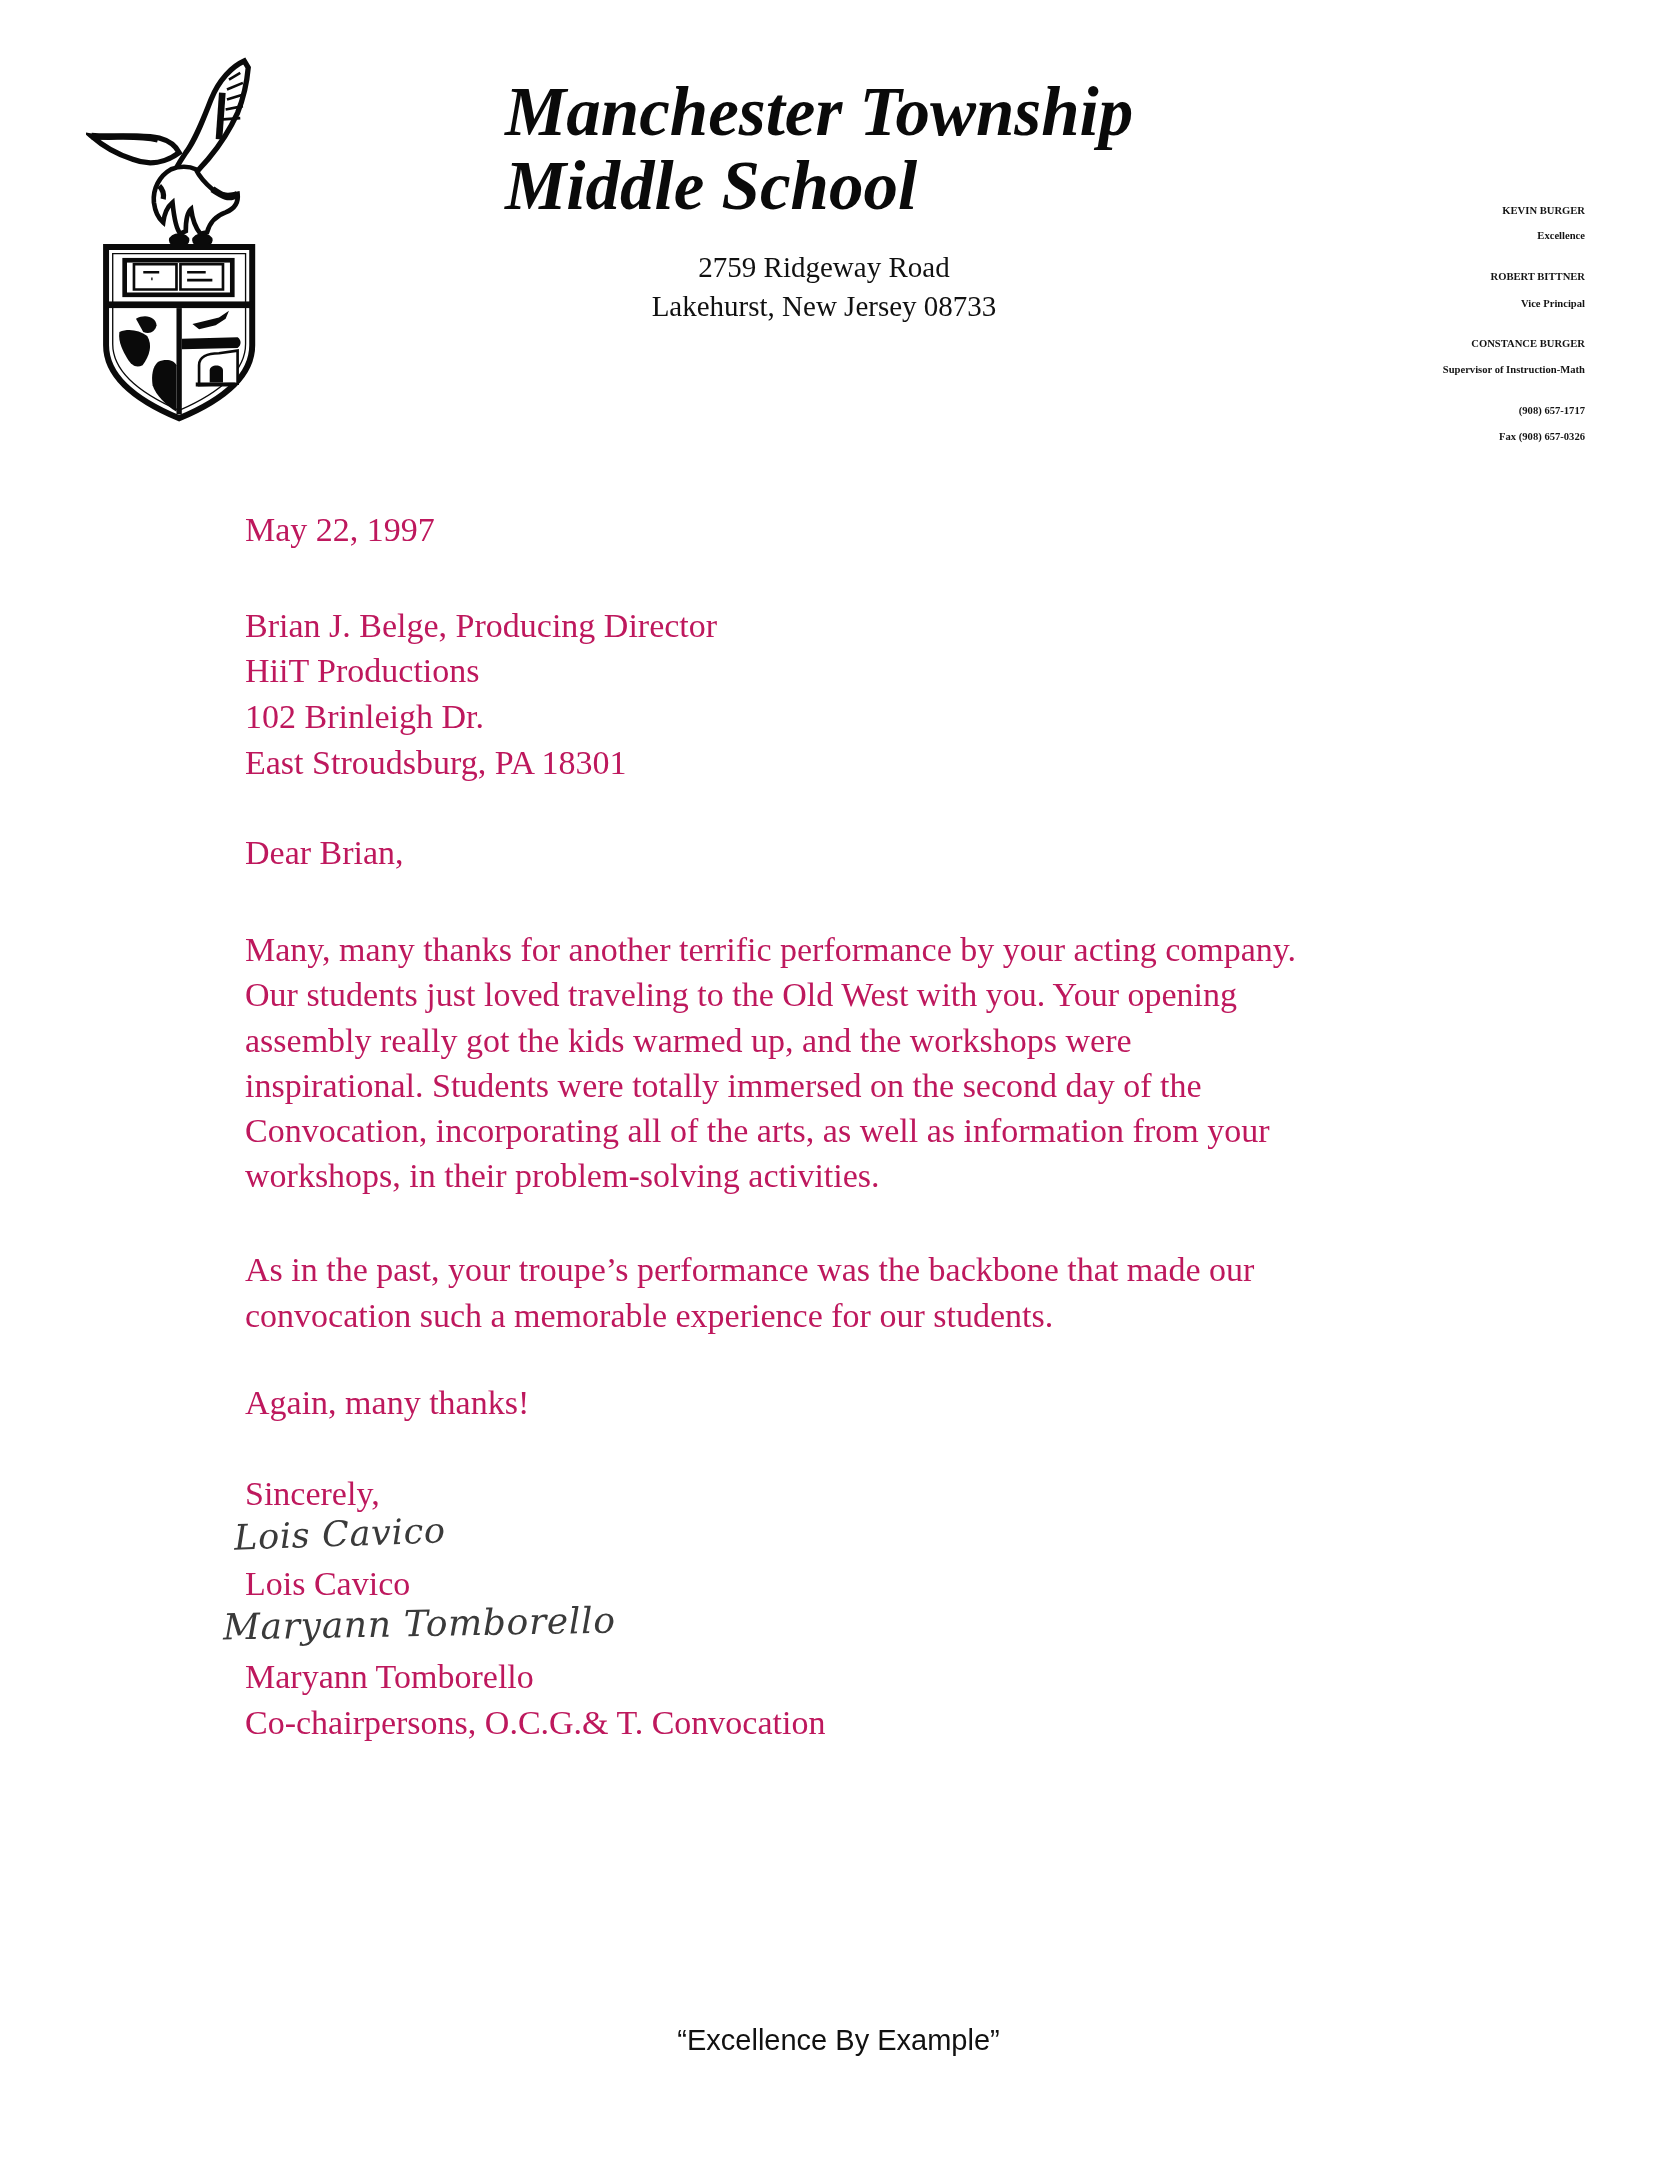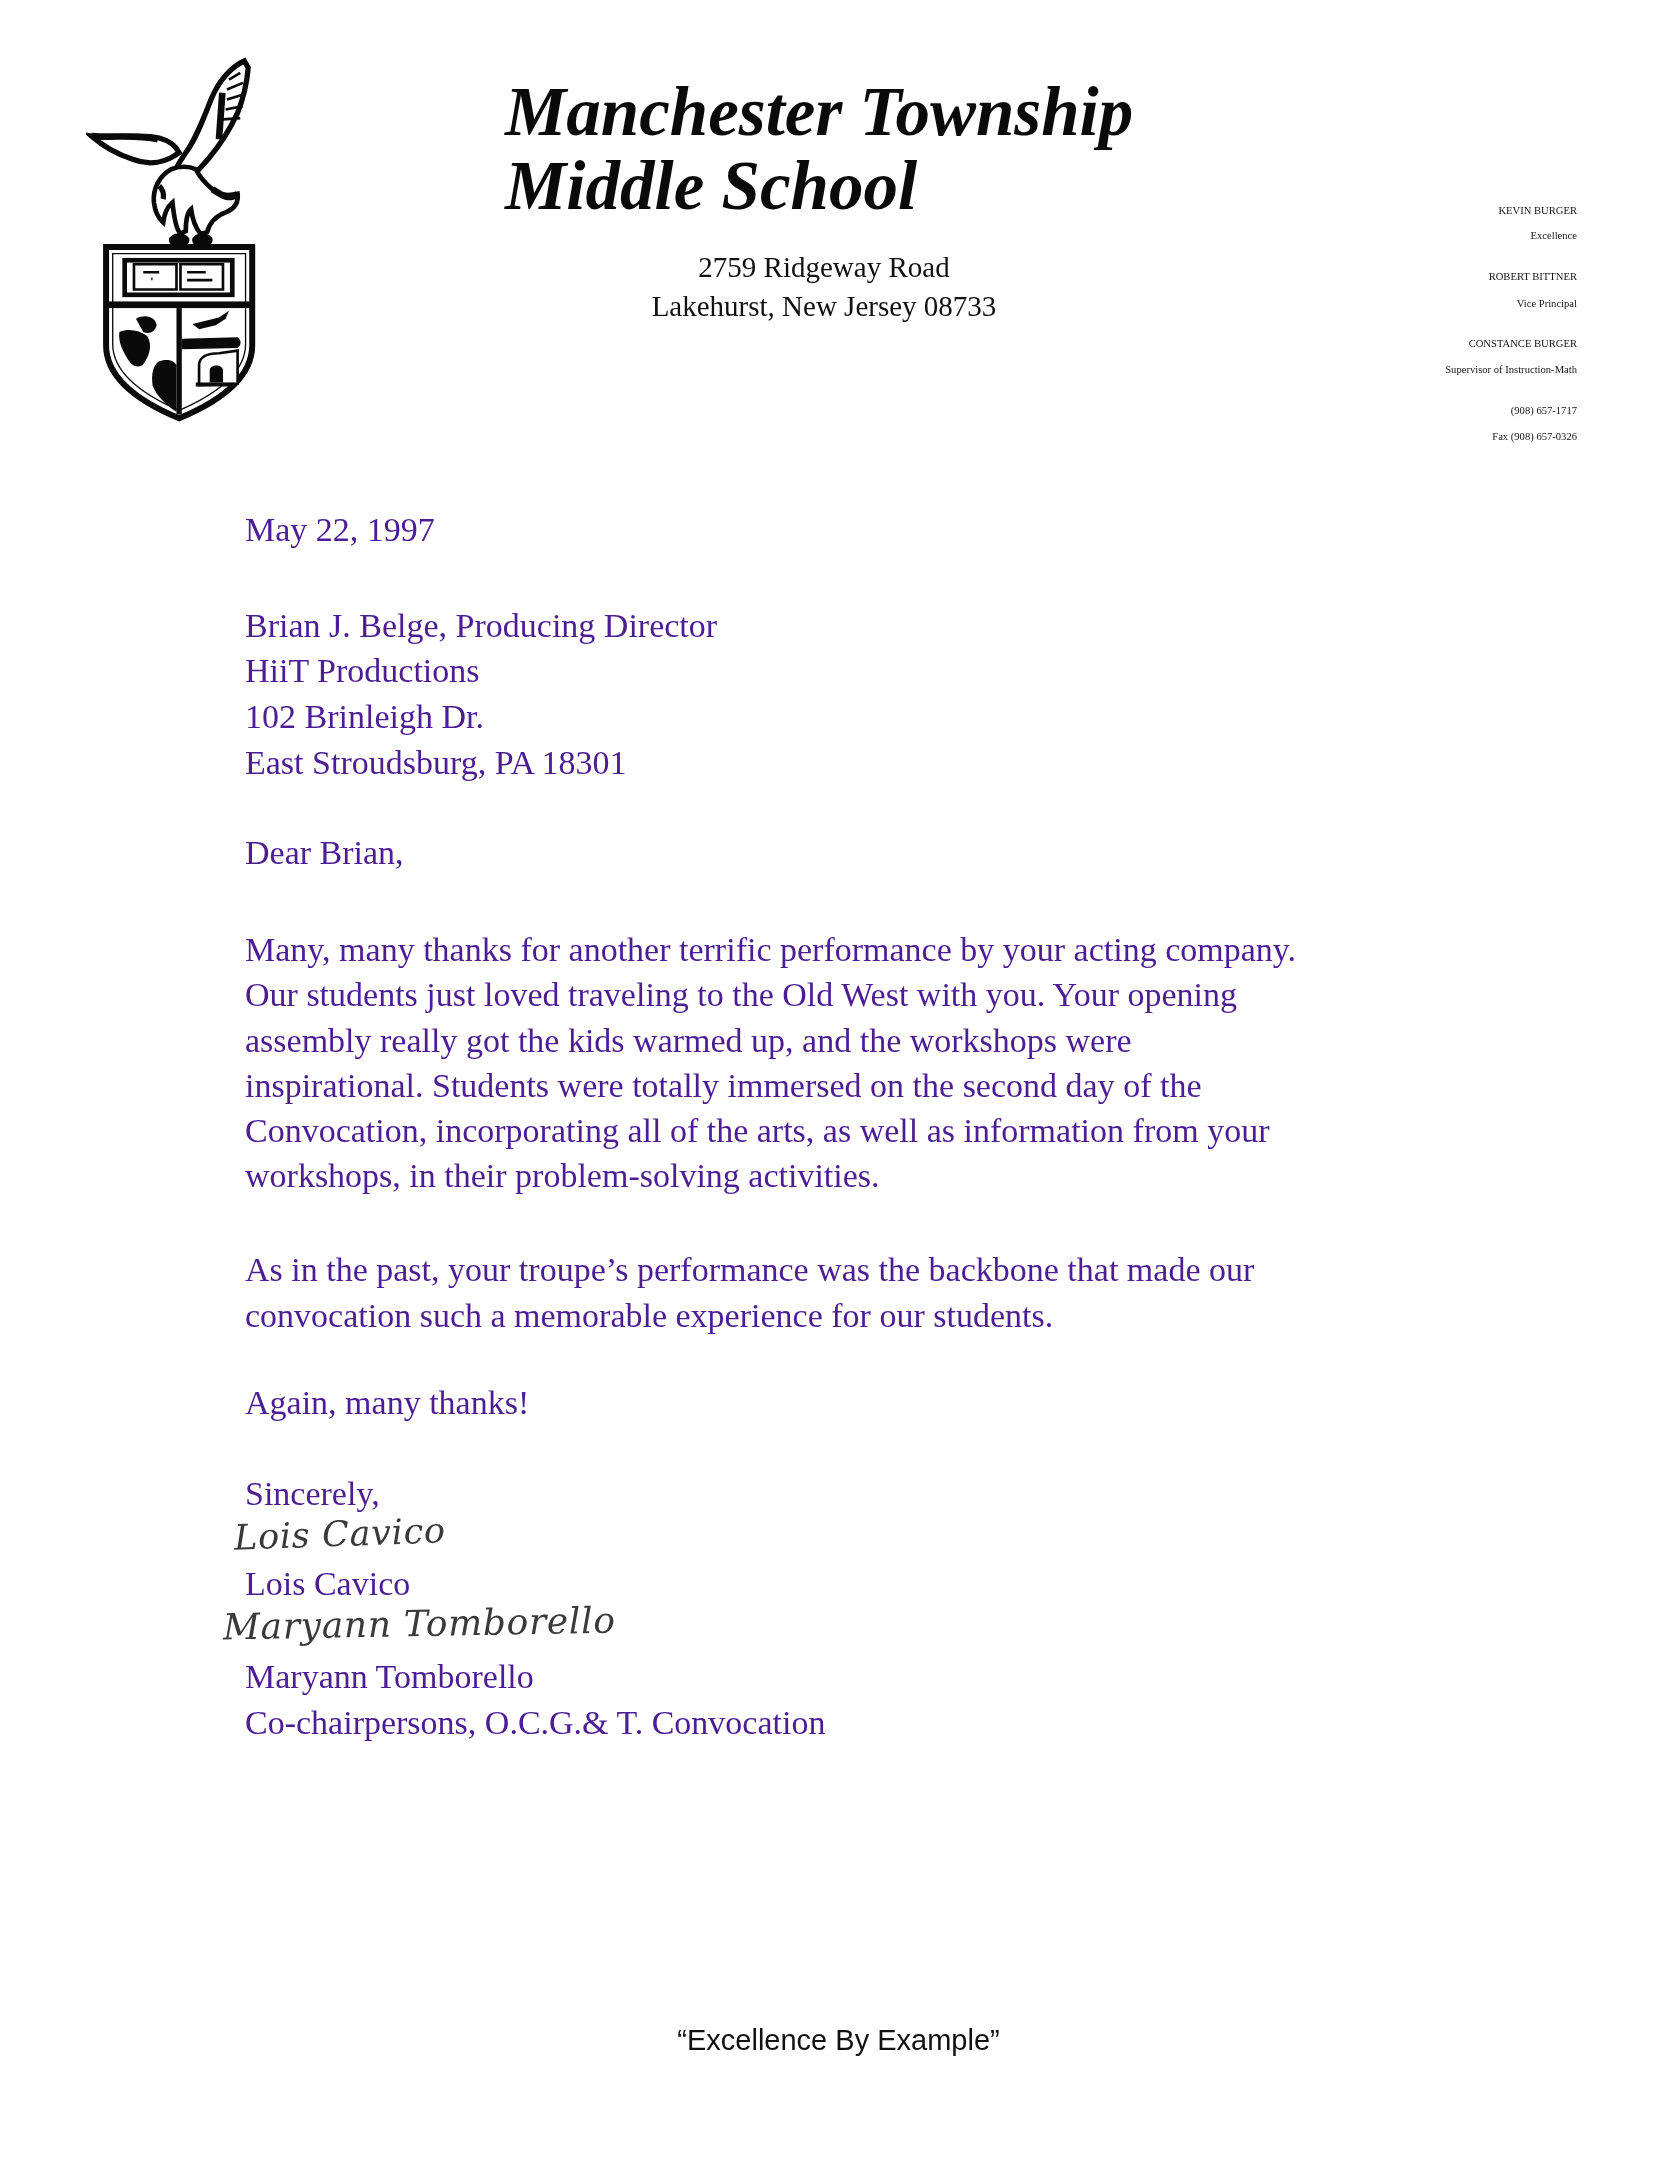--- a/index.html
+++ b/index.html
@@ -12,28 +12,28 @@
       display: block; font-family: "Liberation Serif", "DejaVu Serif", serif;
       font-weight: bold; font-style: italic; color: #0a0a0a; line-height: 1;
     }
     .addr {
       position: absolute; left: 505px; width: 638px; text-align: center;
       font-family: "Liberation Serif", "DejaVu Serif", serif; font-size: 29px; color: #111;
     }
 
     
     .staff {
-      position: absolute; right: 100px; text-align: center;
-      font-family: "Liberation Serif", "DejaVu Serif", serif; font-weight: normal; color: #141414;
+      position: absolute; right: 92px; text-align: center;
+      font-family: "Liberation Serif", "DejaVu Serif", serif; font-weight: bold; color: #141414;
     }
 
     
     .body-text {
       position: absolute; left: 245px;
-      font-family: "Liberation Serif", "DejaVu Serif", serif; font-size: 34px; color: #4c1d95;
+      font-family: "Liberation Serif", "DejaVu Serif", serif; font-size: 34px; color: #be185d;
       white-space: nowrap; line-height: 1;
     }
     .sig {
       position: absolute; font-family: "DejaVu Serif", serif; font-style: italic;
       color: #3a3a3a; font-size: 33px; white-space: nowrap; letter-spacing: 0.7px;
     }
     .motto {
       position: absolute; left: 0; width: 1677px; text-align: center;
       font-family: Liberation Sans, sans-serif; font-size: 29px; color: #111;
     }

